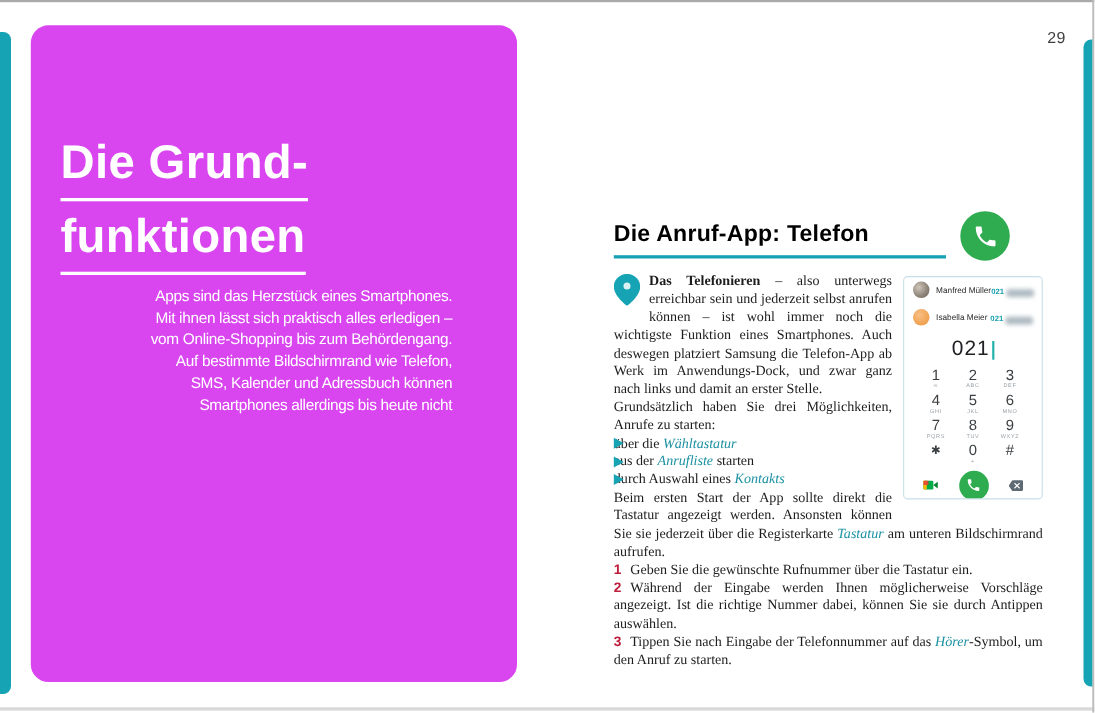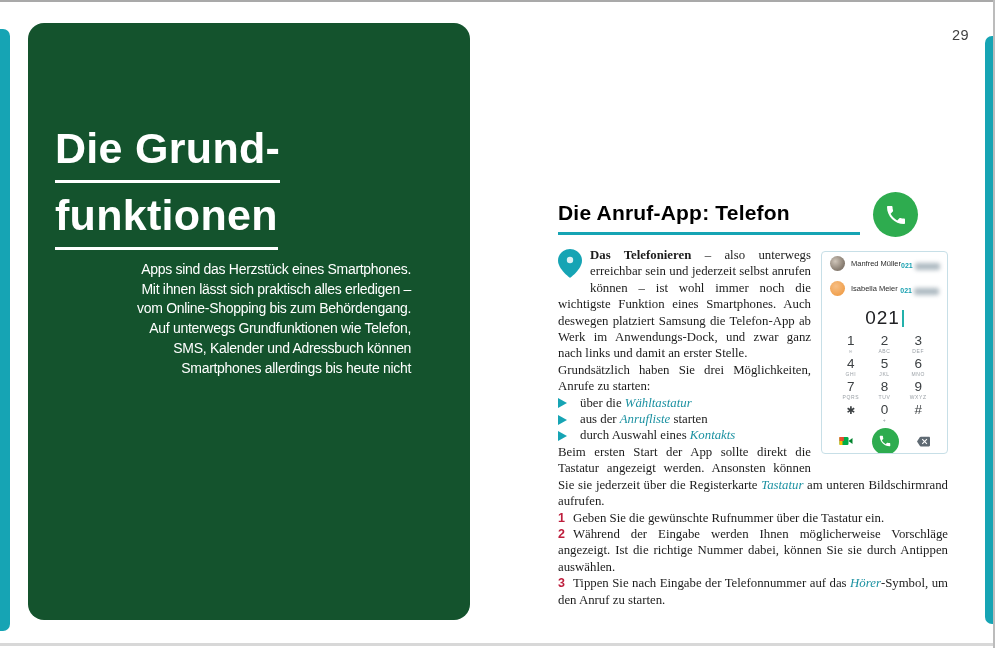--- a/index.html
+++ b/index.html
@@ -12,39 +12,39 @@
   .edge-right  { position:absolute; left:993px; top:0; width:2px; height:648px; background:#bcbcbc; }
 
   
   .tab { position:absolute; background:#16a4b4; }
   .tab-left  { left:0; top:29px; width:10px; height:602px; border-radius:0 7px 7px 0; }
   .tab-right { left:985px; top:36px; width:8px; height:588px; border-radius:7px 0 0 7px; }
 
   .pageno { position:absolute; left:952px; top:27px; font-size:14.5px; color:#404040; letter-spacing:0.5px; }
 
   
-  .panel { position:absolute; left:28px; top:23px; width:442px; height:597px; background:#14532d; border-radius:16px; }
+  .panel { position:absolute; left:28px; top:23px; width:442px; height:597px; background:#d946ef; border-radius:16px; }
   .panel h1 { position:absolute; left:27px; top:104px; font-weight:bold; color:#fff; }
   .tline { display:table; font-size:43px; line-height:1; border-bottom:3px solid #ffffff; padding-bottom:10px; margin-bottom:11px; letter-spacing:0.3px; }
   .intro { position:absolute; left:109px; top:237px; color:#ffffff; font-size:14px; line-height:19.7px; letter-spacing:-0.3px;text-align:right; }
   .intro div { white-space:nowrap; }
 
   
   .art-head { position:absolute; left:558px; top:201px; width:390px; }
   .art-head h2 { font-size:21px; font-weight:bold; color:#000000; letter-spacing:0.2px; }
   .h2rule { width:302px; height:3px; background:#16a4b4; margin-top:7px; }
   .app-icon { position:absolute; left:873px; top:192px; width:45px; height:45px; border-radius:50%; background:#2eac4f; display:flex; align-items:center; justify-content:center; }
 
   .flow { position:absolute; left:558px; top:247px; width:390px; font-family:"Liberation Serif", serif; font-size:12.8px; line-height:16.4px; color:#1c1c1c; text-align:justify; }
   .flow p { margin:0; }
   .em-link { color:#1b91a1; font-style:italic; }
   .lead { font-weight:bold; }
   .pin { float:left; width:24px; height:29px; margin:2px 8px 3px 0; }
 
-  .bullet { position:relative; padding-left:22px; text-align:left; }
+  .bullet { position:relative; text-align:left; }
   .tri { position:absolute; left:0; top:3.5px; width:0; height:0; border-left:9px solid #16a4b4; border-top:5px solid transparent; border-bottom:5px solid transparent; }
 
   h3.sub { font-family:"Liberation Sans", sans-serif; font-size:13px; font-weight:bold; color:#131313; margin:12px 0 3px 0; text-align:left; }
   .stepnum { font-family:"Liberation Sans", sans-serif; font-weight:bold; color:#bd1e3c; font-size:12.5px; margin-right:8px; }
 
   
   .phone-card { float:right; width:127px; height:203px; margin:4px 0 16px 10px; background:#fff; border:1px solid #c7dfe7; border-radius:4px; font-family:"Liberation Sans", sans-serif; overflow:hidden; text-align:left; }
   .c-row { display:flex; padding:0 8px; height:21px; margin-top:4px; }
   .avatar { width:15px; height:15px; border-radius:50%; margin-right:6px; flex:none; }
   .av-photo { background:radial-gradient(circle at 35% 35%, #cfc5b9, #8d8276 60%, #6b6159); }
@@ -75,21 +75,21 @@
 
   <section class="panel">
     <h1>
       <span class="tline">Die Grund-</span>
       <span class="tline">funktionen</span>
     </h1>
     <div class="intro">
       <div>Apps sind das Herzstück eines Smartphones.</div>
       <div>Mit ihnen lässt sich praktisch alles erledigen –</div>
       <div>vom Online-Shopping bis zum Behördengang.</div>
-      <div>Auf unterwegs Grundfunktionen wie Telefon,</div>
+      <div>Auf bestimmte Bildschirmrand wie Telefon,</div>
       <div>SMS, Kalender und Adressbuch können</div>
       <div>Smartphones allerdings bis heute nicht</div>
     </div>
   </section>
 
   <div class="art-head">
     <h2>Die Anruf-App: Telefon</h2>
     <div class="h2rule"></div>
   </div>
   <div class="app-icon">

